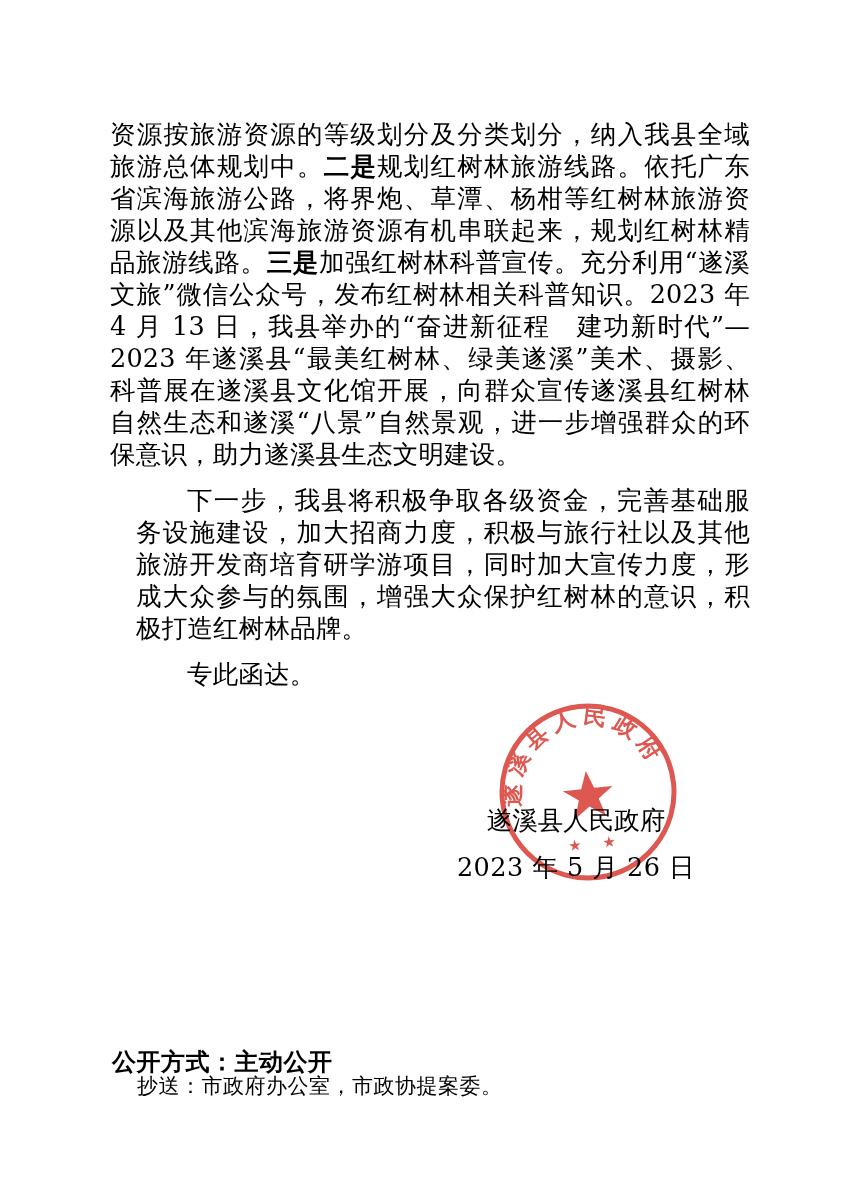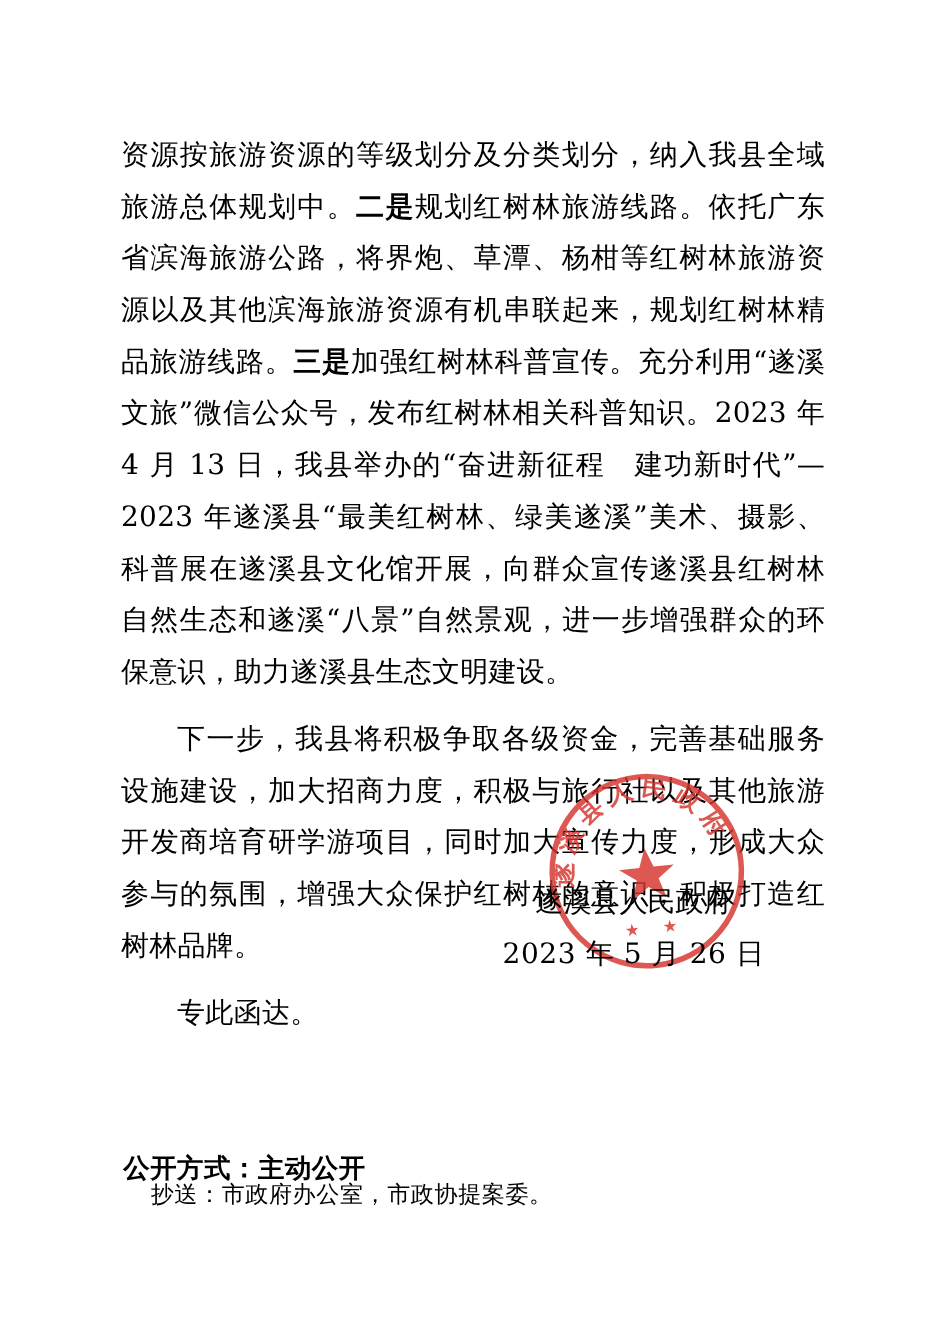--- a/index.html
+++ b/index.html
@@ -22,32 +22,33 @@
     height: 1201px;
   }
   .body-area {
     position: absolute;
     left: 110px;
     top: 118px;
     width: 640px;
   }
   .para {
     font-size: 25.5px;
-    line-height: 47px;
+    line-height: 32px;
     letter-spacing: 0.2px;
     text-align: justify;
     text-justify: inter-ideograph;
     margin: 0;
     white-space: pre-wrap;
   }
   .para.indent {
     text-indent: 51px;
   }
   .para + .para {
     margin-top: 14px;
+    margin-left: 26px;
   }
   .para b, .bold {
     font-weight: bold;
   }
 
   
   .sign-block {
     position: absolute;
     right: 155px;
     top: 797px;

